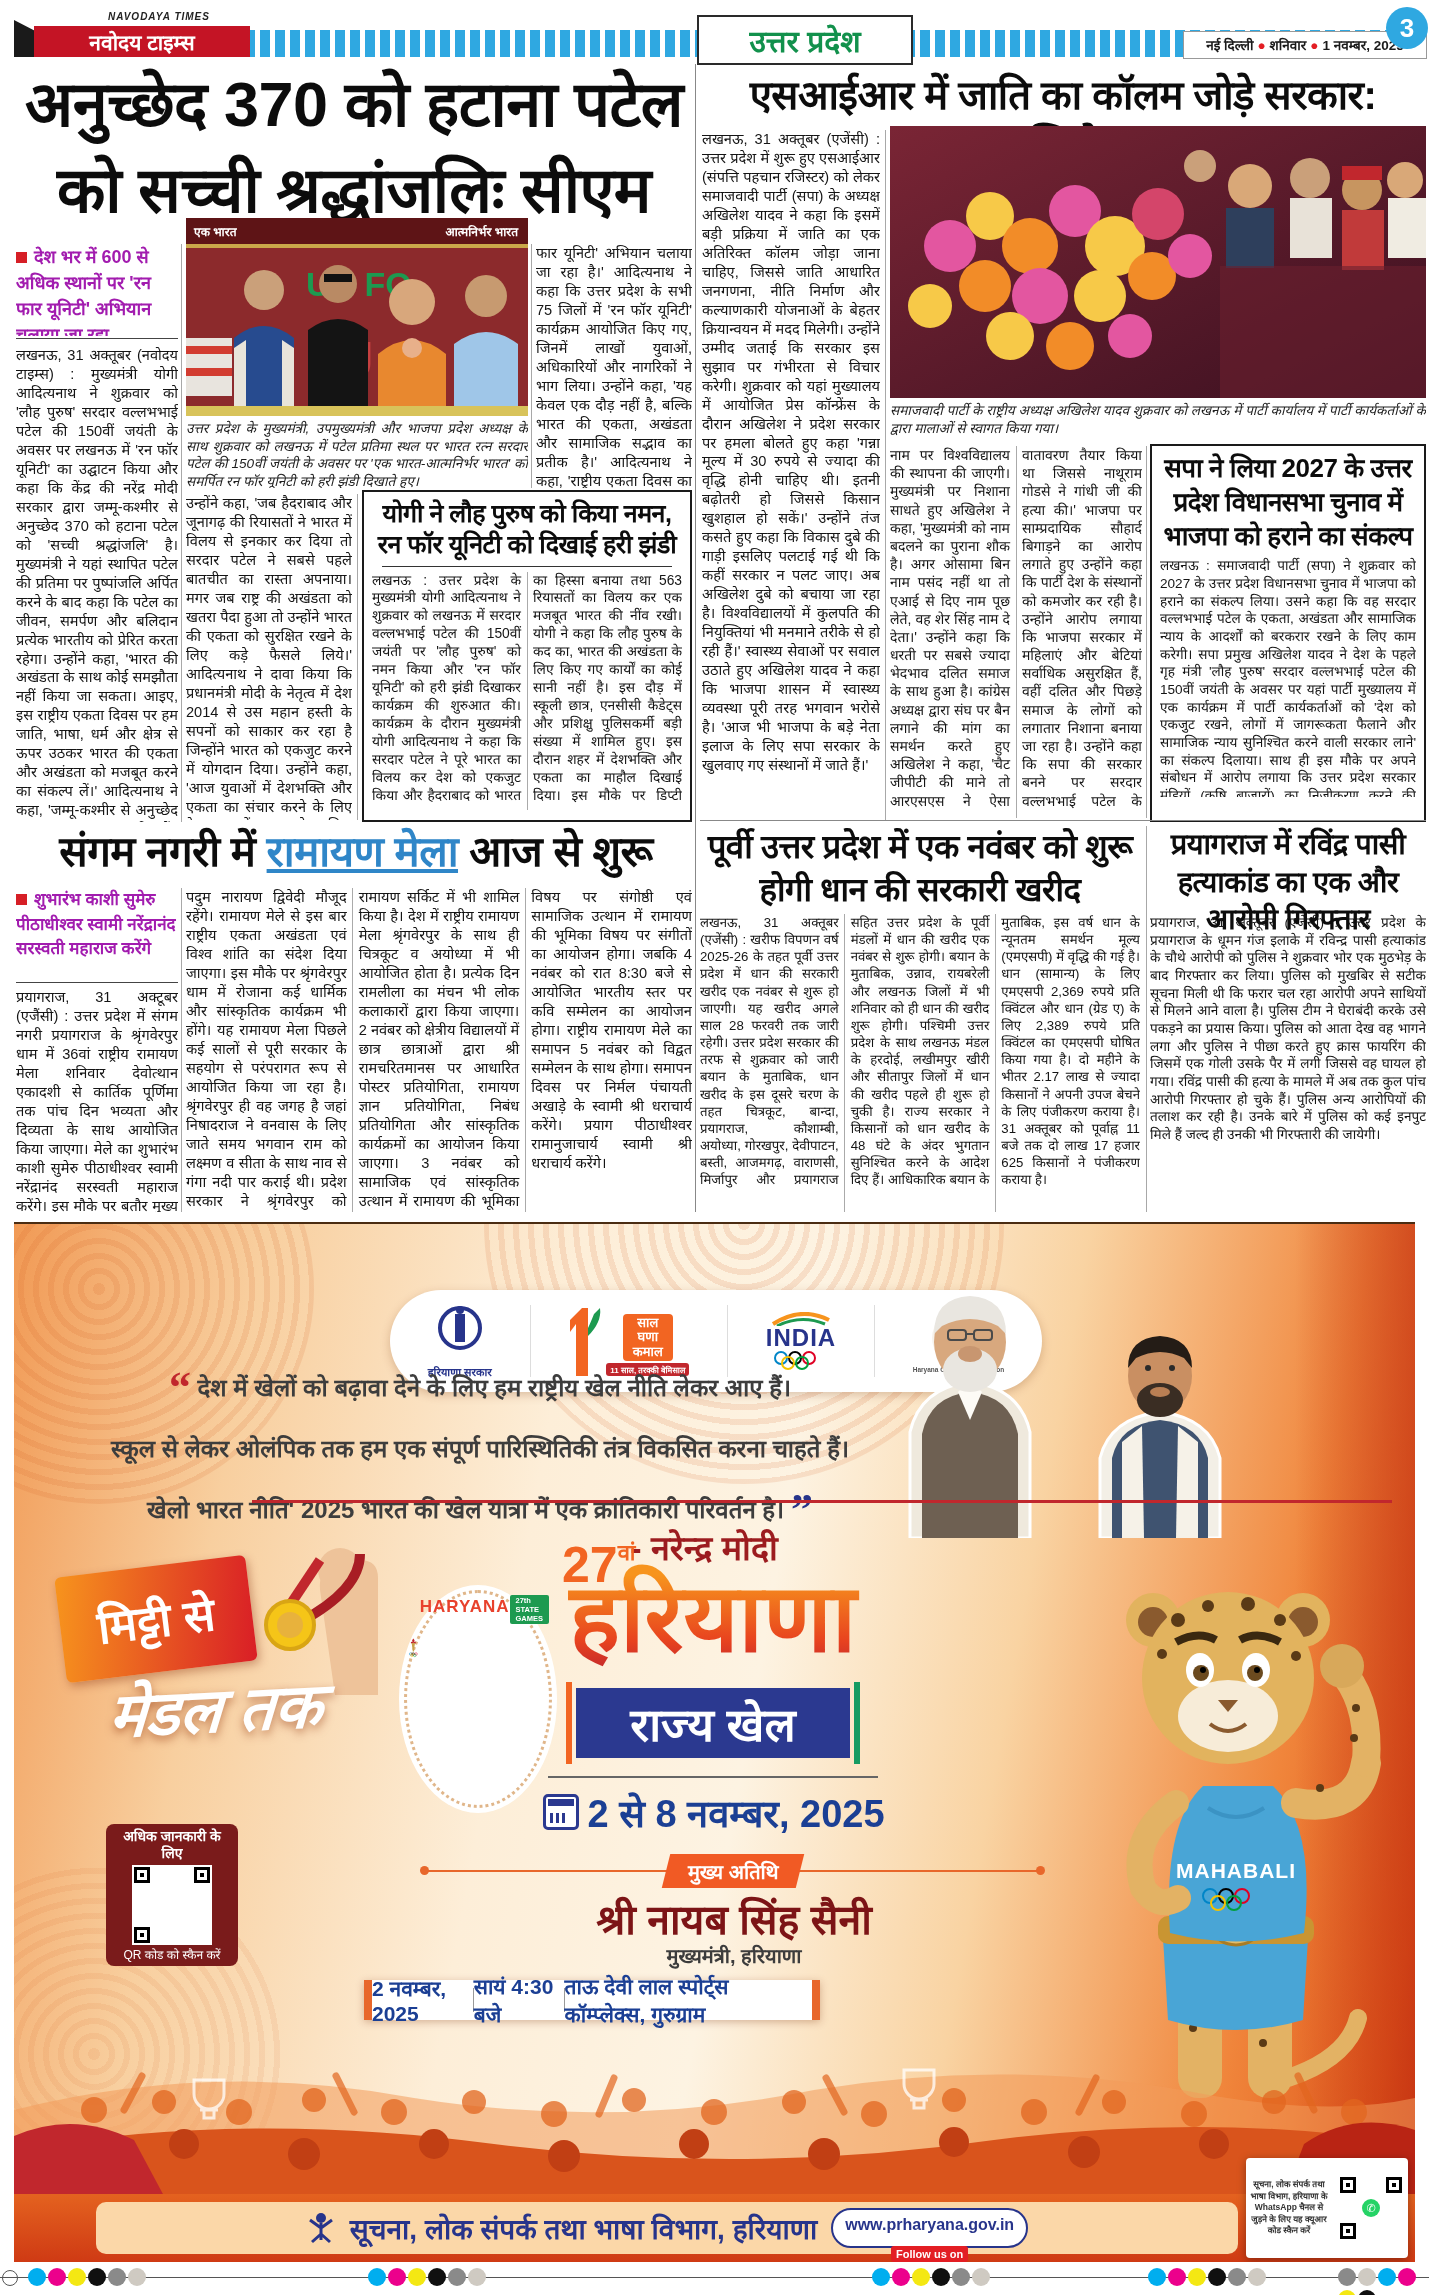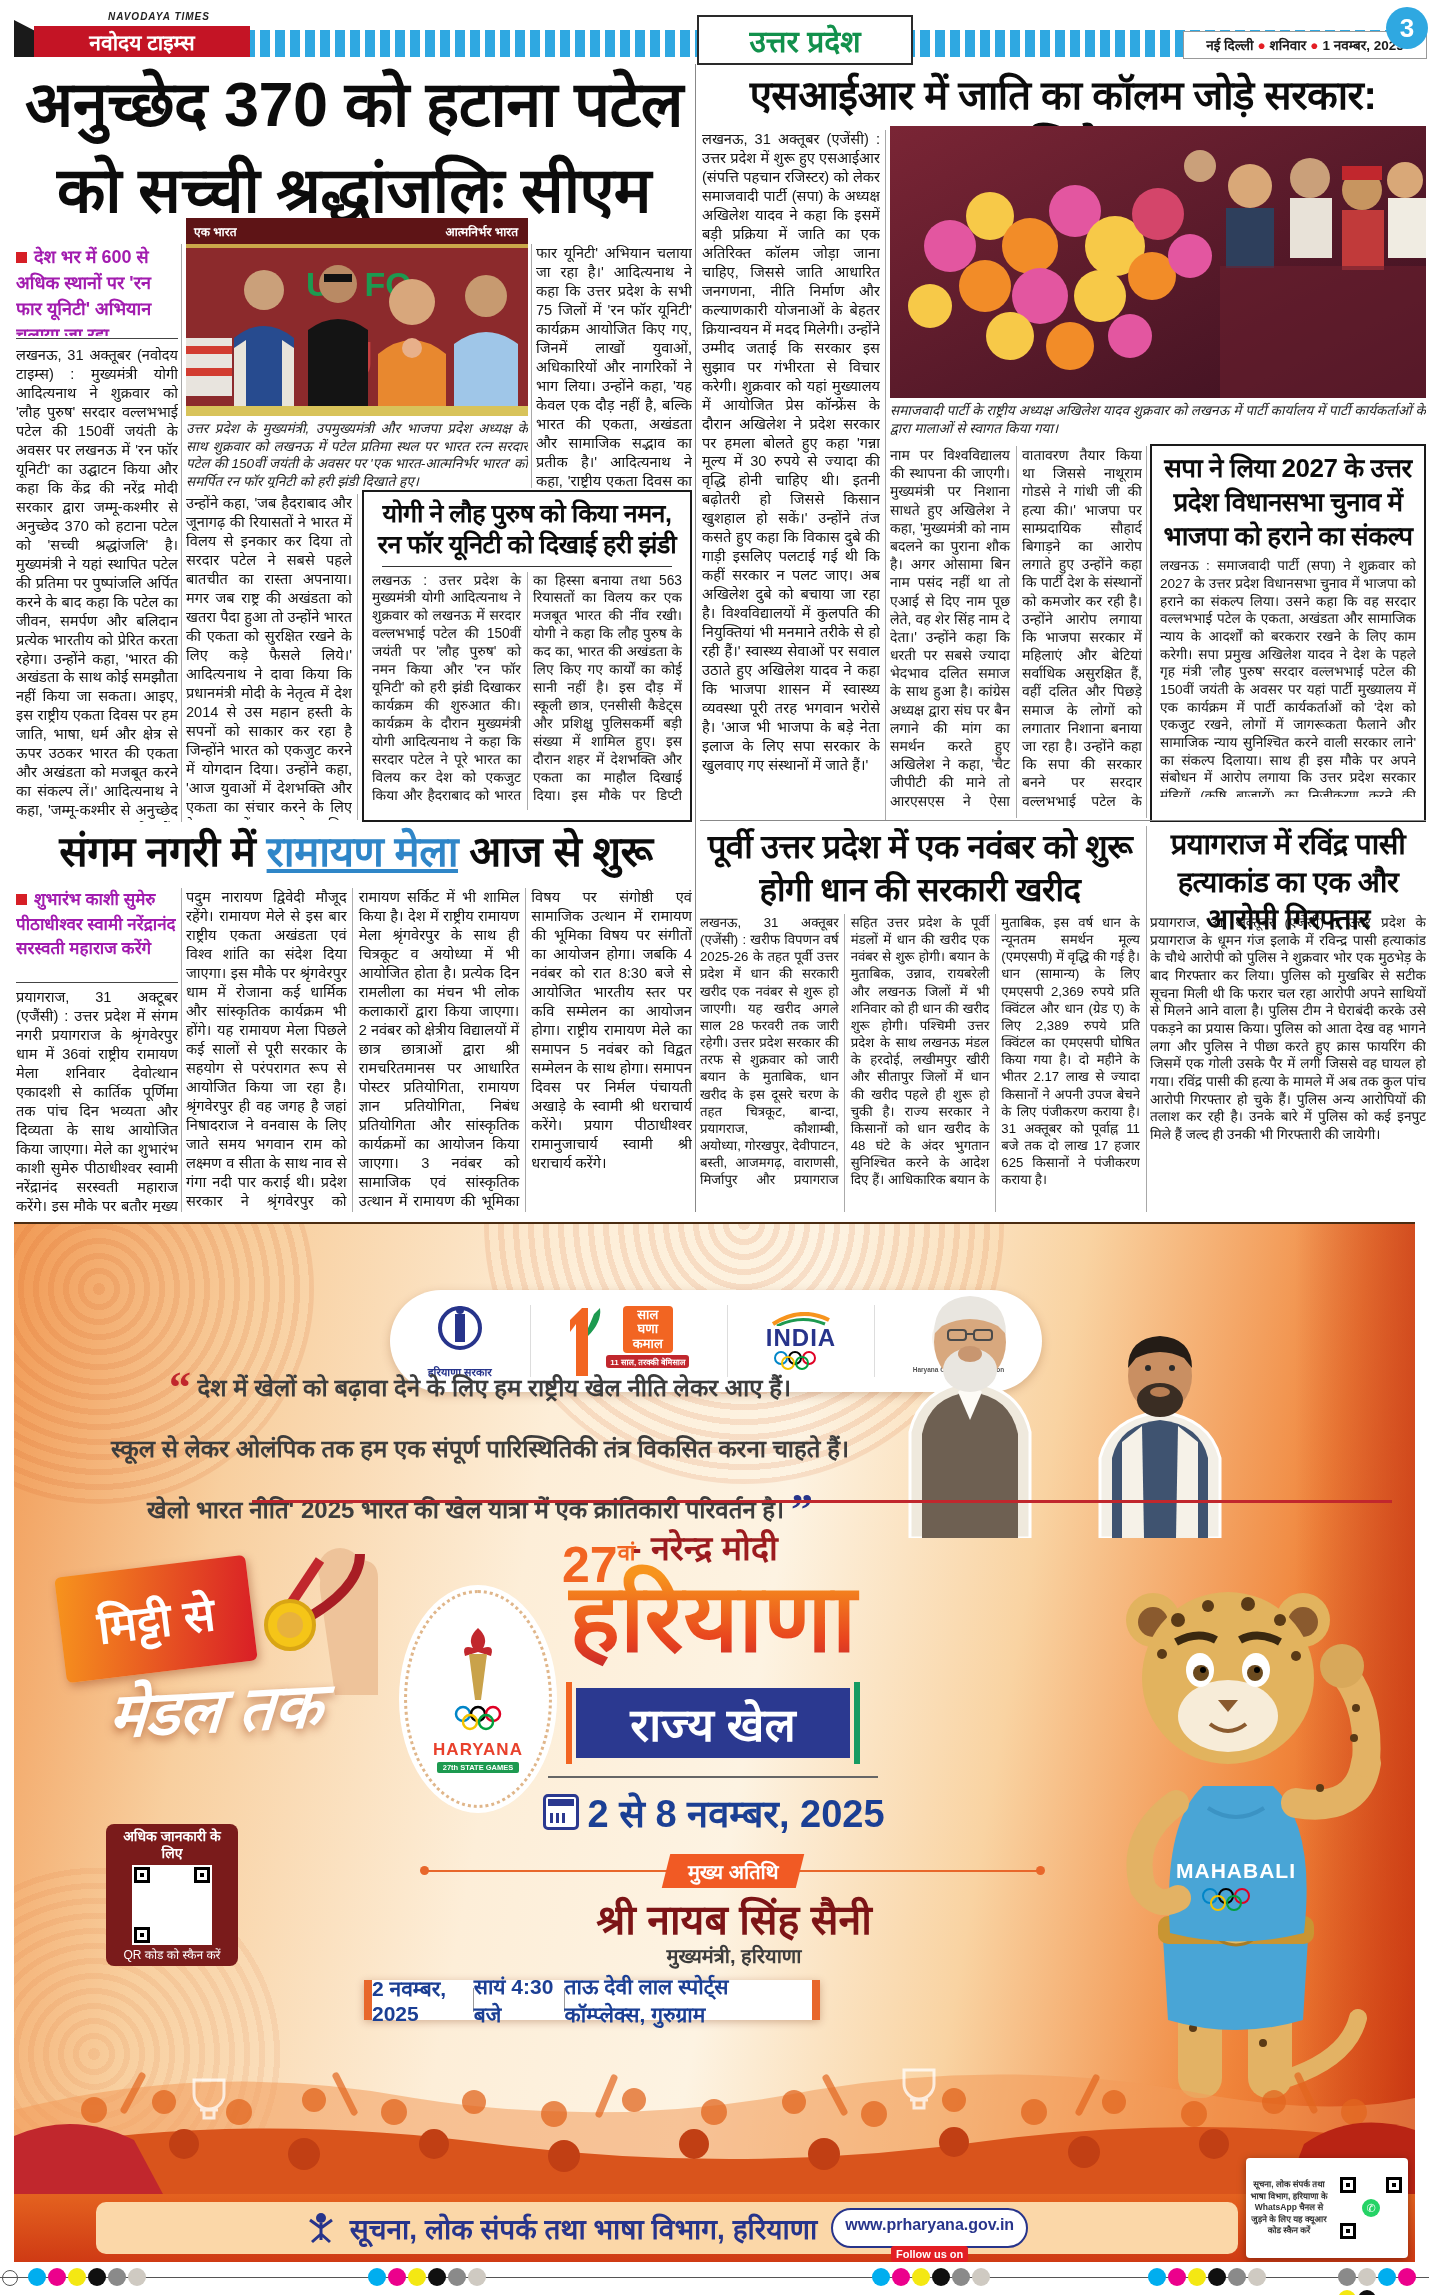--- a/index.html
+++ b/index.html
@@ -219,21 +219,21 @@
     <div class="abs" style="left:376px;top:66px;width:652px;height:102px;background:#fff;border-radius:56px;display:flex;align-items:center;justify-content:space-evenly;box-shadow:0 3px 10px rgba(120,50,10,.25);">
       <div class="stripcell">
         <svg width="54" height="58" viewBox="0 0 54 58">
           <circle cx="27" cy="24" r="20" fill="none" stroke="#27348b" stroke-width="4"></circle>
           <rect x="22" y="10" width="10" height="28" fill="#27348b"></rect>
           <circle cx="27" cy="6" r="4" fill="#27348b"></circle>
         </svg>
         <span style="font-size:11px;font-weight:800;color:#27348b;margin-top:2px;">हरियाणा सरकार</span>
       </div>
       <div style="width:1px;height:70%;background:#ddd;"></div>
-      <div style="display:flex;align-items:flex-start;gap:4px;">
+      <div style="display:flex;align-items:flex-end;gap:4px;">
         <svg width="34" height="70" viewBox="0 0 34 70">
           <path d="M8,70 L8,18 L2,26 L2,14 L14,2 L20,2 L20,70 Z" fill="#f26522"></path>
           <path d="M20,30 Q34,16 32,2 L26,8 Q22,18 20,22 Z" fill="#1d9a50"></path>
         </svg>
         <div style="display:flex;flex-direction:column;align-items:center;">
           <div style="background:#f26522;color:#fff;font-weight:900;border-radius:4px;padding:2px 10px;text-align:center;line-height:1.1;font-size:13px;">
             <div>साल</div>
             <div>घणा</div>
             <div>कमाल</div>
           </div>
@@ -313,21 +313,21 @@
     <svg class="abs" style="left:226px;top:306px;" width="140" height="165" viewBox="0 0 140 165">
       <path d="M95,165 L80,60 Q78,40 95,36 L120,30 Q138,30 138,48 L138,165 Z" fill="#eec39a"></path>
       <circle cx="100" cy="40" r="22" fill="#eec39a"></circle>
       <path d="M80,30 Q60,60 48,78" stroke="#c1272d" stroke-width="10" fill="none"></path>
       <path d="M120,24 Q120,60 60,92" stroke="#a81d24" stroke-width="10" fill="none"></path>
       <circle cx="50" cy="95" r="24" fill="#f5c518" stroke="#d9a514" stroke-width="4"></circle>
       <circle cx="50" cy="95" r="13" fill="#e8b23c"></circle>
     </svg>
     <div class="abs" style="left:22px;top:442px;width:360px;text-align:center;color:#fff;font-weight:900;font-style:italic;font-size:62px;transform:skewX(-6deg) rotate(-3deg);text-shadow:0 4px 10px rgba(140,40,0,.5);">मेडल तक</div>
 
-    <div class="abs" style="left:390px;top:366px;width:142px;height:212px;background:#fff;border-radius:50%;border:3px dotted #e0b68a;box-shadow:0 0 0 5px #fff;display:flex;flex-direction:column;align-items:center;justify-content:center;">
+    <div class="abs" style="left:390px;top:366px;width:142px;height:212px;background:#fff;border-radius:50%;border:3px dotted #e0b68a;box-shadow:0 0 0 5px #fff;display:flex;flex-direction:row;align-items:flex-start;justify-content:center;">
       <svg width="70" height="110" viewBox="0 0 70 110">
         <path d="M35,2 Q46,12 40,22 Q52,18 48,30 L35,26 L22,30 Q18,18 30,22 Q24,12 35,2" fill="#c1272d"></path>
         <path d="M26,28 L44,28 L38,74 L32,74 Z" fill="#c9a24a"></path>
         <circle cx="20" cy="88" r="7" fill="none" stroke="#0085c7" stroke-width="2.5"></circle>
         <circle cx="35" cy="88" r="7" fill="none" stroke="#000" stroke-width="2.5"></circle>
         <circle cx="50" cy="88" r="7" fill="none" stroke="#df0024" stroke-width="2.5"></circle>
         <circle cx="27" cy="96" r="7" fill="none" stroke="#f4c300" stroke-width="2.5"></circle>
         <circle cx="43" cy="96" r="7" fill="none" stroke="#009f3d" stroke-width="2.5"></circle>
       </svg>
       <div style="color:#e8412c;font-weight:900;font-size:17px;letter-spacing:1px;margin-top:4px;">HARYANA</div>

